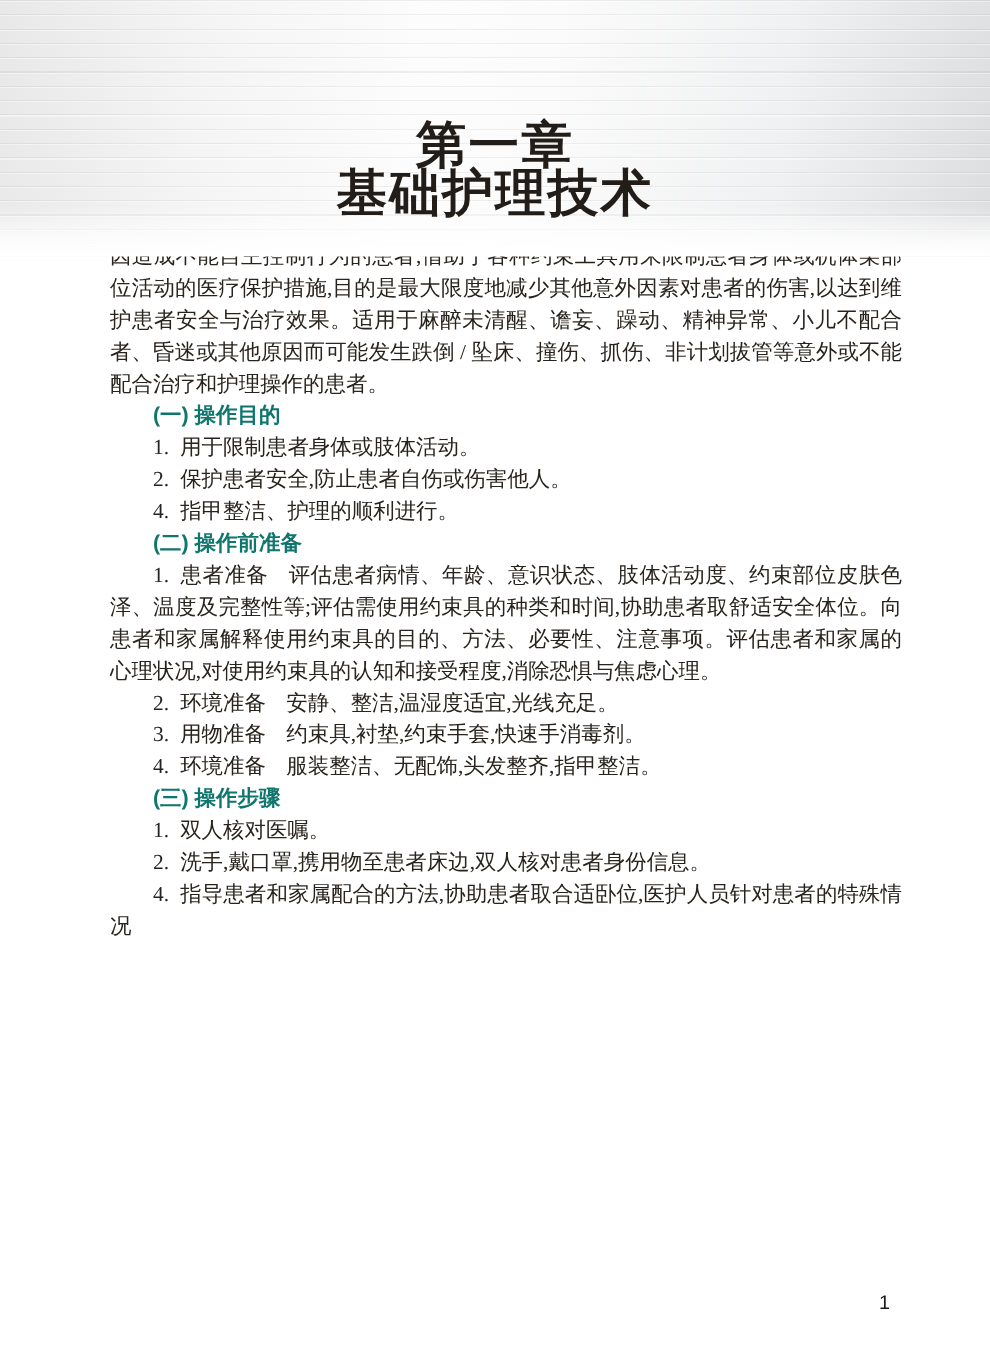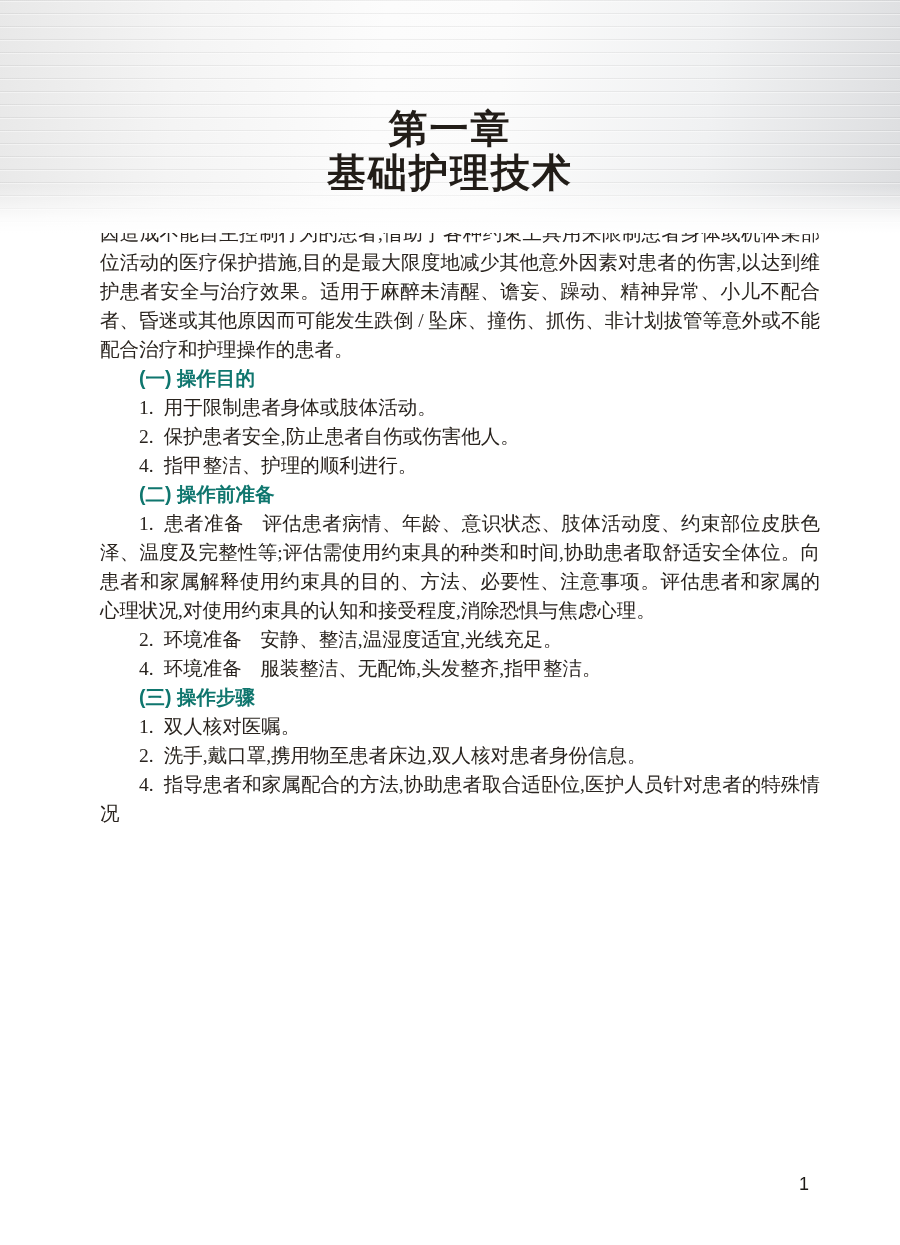--- a/index.html
+++ b/index.html
@@ -35,24 +35,24 @@
     position: absolute; inset: 0;
     background: linear-gradient(180deg,
       rgba(255,255,255,0) 0%, rgba(255,255,255,0) 80%,
       rgba(255,255,255,0.85) 94%, #ffffff 100%);
   }
   .chapter-title-block {
     position: relative;
     z-index: 2;
     padding-top: 110px;
     text-align: center;
-    font-family: Liberation Mono, monospace;
+    font-family: Liberation Serif, serif;
     font-weight: 700;
     color: #221d18;
-    font-size: 39px;
+    font-size: 46px;
     line-height: 44px;
     letter-spacing: 2px;
   }
 
   
   .section-head {
     display: table;
     margin: 71px auto 0 auto;
     border-top: 2px solid #a7a7a7;
     border-bottom: 2px solid #a7a7a7;
@@ -117,20 +117,21 @@
     <p class="intro">约束法是指在医疗护理过程中,医护人员针对患者的特殊情况,因生理、心理等原因造成不能自主控制行为的患者,借助于各种约束工具用来限制患者身体或机体某部位活动的医疗保护措施,目的是最大限度地减少其他意外因素对患者的伤害,以达到维护患者安全与治疗效果。适用于麻醉未清醒、谵妄、躁动、精神异常、小儿不配合者、昏迷或其他原因而可能发生跌倒 / 坠床、撞伤、抓伤、非计划拔管等意外或不能配合治疗和护理操作的患者。</p>
 
     <h3 class="sec-heading">(一) 操作目的</h3>
     <p class="item"><span class="num">1.</span><span class="run-label"></span><span>用于限制患者身体或肢体活动。</span></p>
     <p class="item"><span class="num">2.</span><span class="run-label"></span><span>保护患者安全,防止患者自伤或伤害他人。</span></p>
     <p class="item"><span class="num">4.</span><span class="run-label"></span><span>指甲整洁、护理的顺利进行。</span></p>
 
     <h3 class="sec-heading">(二) 操作前准备</h3>
     <p class="item"><span class="num">1.</span><span class="run-label">患者准备</span><span>评估患者病情、年龄、意识状态、肢体活动度、约束部位皮肤色泽、温度及完整性等;评估需使用约束具的种类和时间,协助患者取舒适安全体位。向患者和家属解释使用约束具的目的、方法、必要性、注意事项。评估患者和家属的心理状况,对使用约束具的认知和接受程度,消除恐惧与焦虑心理。</span></p>
     <p class="item"><span class="num">2.</span><span class="run-label">环境准备</span><span>安静、整洁,温湿度适宜,光线充足。</span></p>
+    <p class="item"><span class="num">3.</span><span class="run-label">用物准备</span><span>约束具,衬垫,约束手套,快速手消毒剂。</span></p>
     <p class="item"><span class="num">4.</span><span class="run-label">环境准备</span><span>服装整洁、无配饰,头发整齐,指甲整洁。</span></p>
 
     <h3 class="sec-heading">(三) 操作步骤</h3>
     <p class="item"><span class="num">1.</span><span class="run-label"></span><span>双人核对医嘱。</span></p>
     <p class="item"><span class="num">2.</span><span class="run-label"></span><span>洗手,戴口罩,携用物至患者床边,双人核对患者身份信息。</span></p>
     <p class="item"><span class="num">4.</span><span class="run-label"></span><span>指导患者和家属配合的方法,协助患者取合适卧位,医护人员针对患者的特殊情况</span></p>
 
   </main>
 
   <div class="page-num">1</div>

